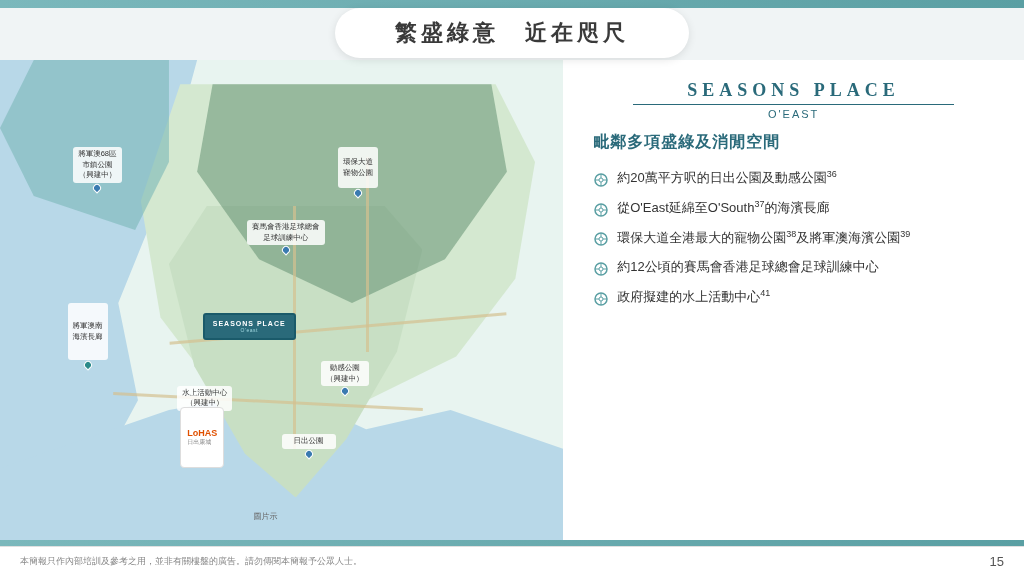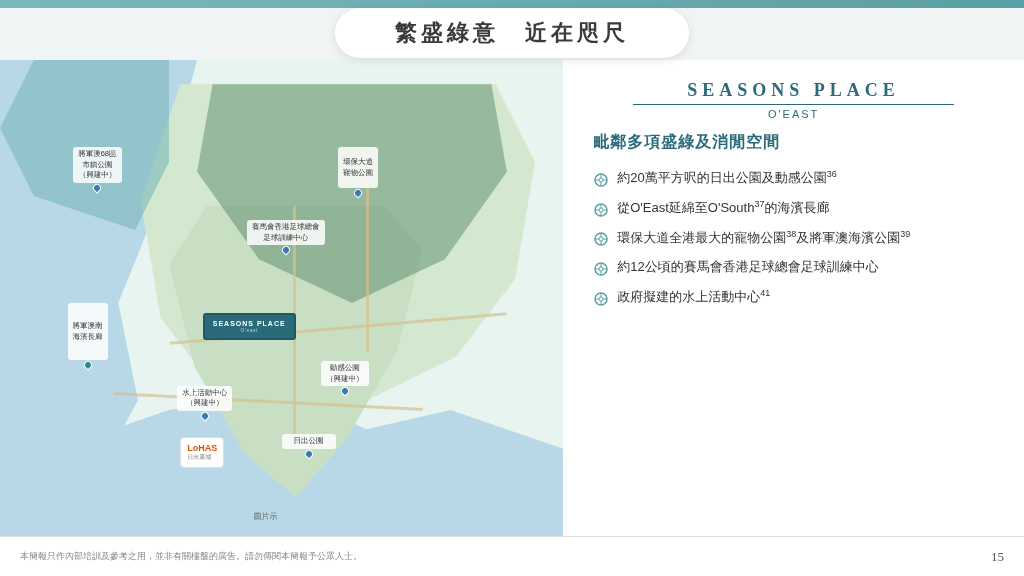--- a/index.html
+++ b/index.html
@@ -244,27 +244,26 @@
     .feature-text sup {
       font-size: 9px;
     }
 
     
     .bottom-bar {
       position: absolute;
       bottom: 0;
       left: 0;
       right: 0;
-      height: 40px;
+      height: 30px;
       background: white;
       border-top: 1px solid #e0e0e0;
       display: flex;
       align-items: center;
       padding: 0 20px;
-      font-family: Liberation Serif, serif;
     }
     .disclaimer-text {
       font-size: 9px;
       color: #888;
       flex: 1;
     }
     .page-number {
       font-size: 13px;
       color: #555;
     }
@@ -353,21 +352,21 @@
         </div>
       </div>
 
       <div class="map-pin" style="top:77%;left:50%;">
         <div style="background:rgba(255,255,255,0.85);border-radius:3px;padding:2px 12px;font-size:7.5px;color:#333;text-align:center;line-height:1.4;white-space:nowrap;">日出公園</div>
         <div style="display:flex;justify-content:center;margin-top:1px;">
           <div style="width:8px;height:8px;background:#3a7ab0;border-radius:50% 50% 50% 0;transform:rotate(-45deg);border:1px solid white;"></div>
         </div>
       </div>
 
-      <div style="position:absolute;bottom:16%;left:32%;background:white;border-radius:4px;padding:5px 6px;z-index:6;border:1px solid #ddd;">
+      <div style="position:absolute;bottom:16%;left:32%;background:white;border-radius:4px;padding:20px 6px;z-index:6;border:1px solid #ddd;">
         <div style="color:#e05000;font-weight:bold;font-size:9px;">LoHAS</div>
         <div style="color:#888;font-size:6px;">日出康城</div>
       </div>
 
       <div style="position:absolute;bottom:5%;left:45%;font-size:8px;color:#666;z-index:7;">圖片示</div>
 
     </div>
   </div>
 
   <div class="right-area">

